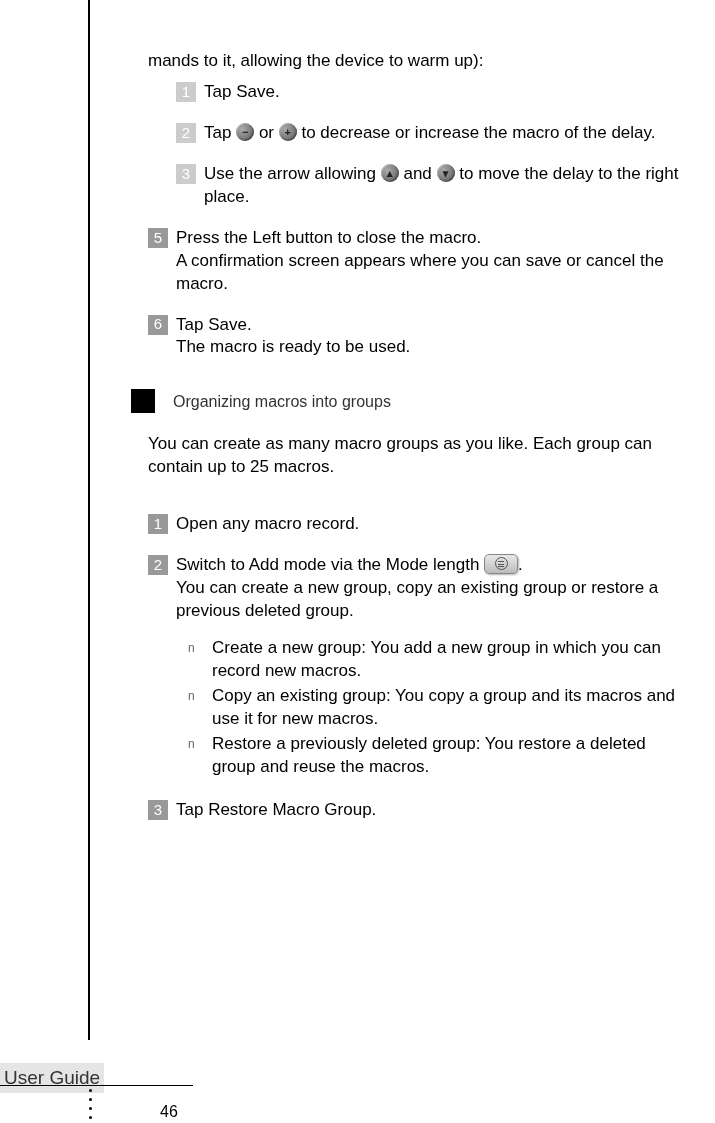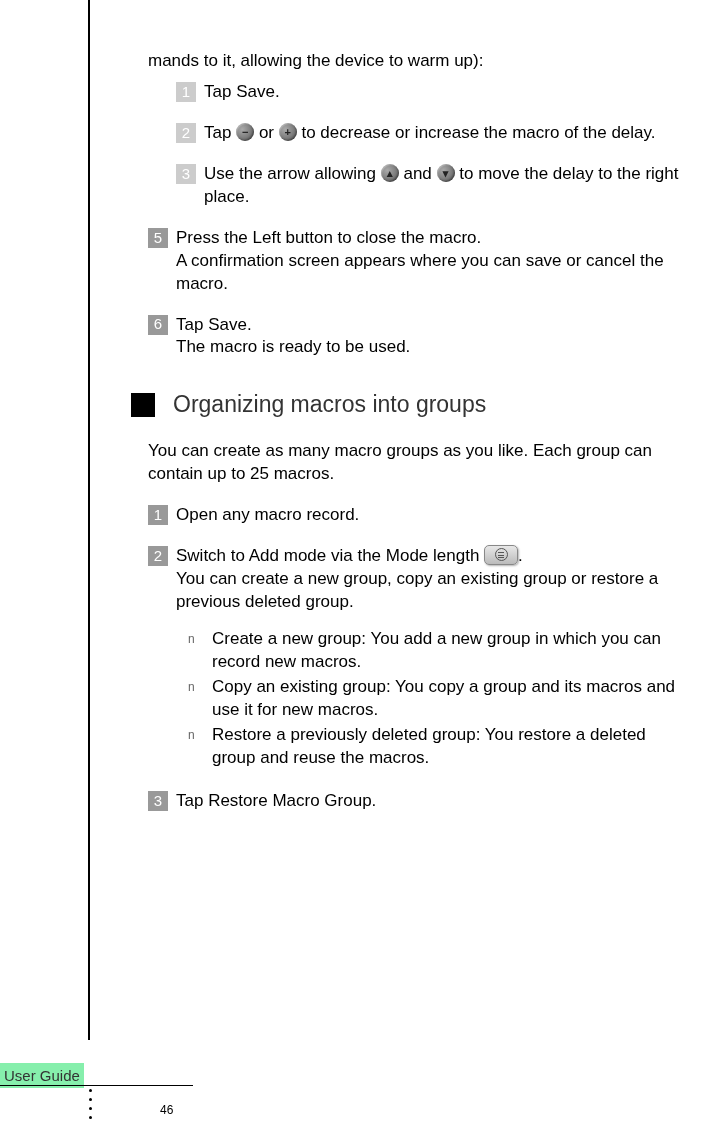--- a/index.html
+++ b/index.html
@@ -72,25 +72,25 @@
       margin-left: -45px;
     }
     .section-block {
       width: 24px;
       height: 24px;
       background: #000;
       margin-right: 18px;
       flex-shrink: 0;
     }
     .section-title {
-      font-size: 23px;
+      font-size: 16px;
       color: #333;
     }
     .intro-para {
-      margin-bottom: 18px;
+      margin-bottom: 34px;
       margin-left: -28px;
     }
     .bullet-list {
       margin-top: 14px;
       margin-left: 12px;
     }
     .bullet-item {
       display: flex;
       margin-bottom: 2px;
     }
@@ -158,23 +158,23 @@
     .footer {
       position: absolute;
       left: 0;
       bottom: 60px;
       width: 715px;
     }
     .user-guide-box {
       position: absolute;
       left: 0;
       top: 0;
-      background: #86efac;
+      background: #e5e5e5;
       padding: 4px 4px;
-      font-size: 15px;
+      font-size: 19px;
       color: #333;
     }
     .footer-line {
       position: absolute;
       left: 0;
       top: 22px;
       width: 193px;
       height: 1px;
       background: #000;
     }
@@ -189,21 +189,21 @@
     .dot {
       width: 3px;
       height: 3px;
       border-radius: 50%;
       background: #000;
     }
     .page-num {
       position: absolute;
       left: 160px;
       top: 40px;
-      font-size: 12px;
+      font-size: 16px;
       text-align: center;
     }
     .steps-inner-group {
       margin-left: 28px;
     }
   </style>
 </head>
 <body>
 
 <div class="side-border"></div>

